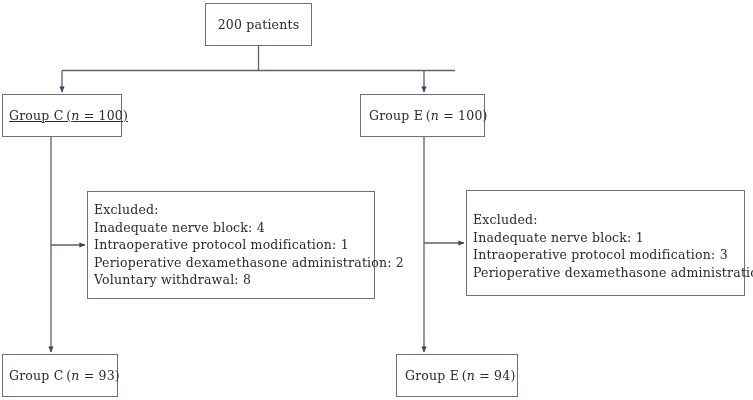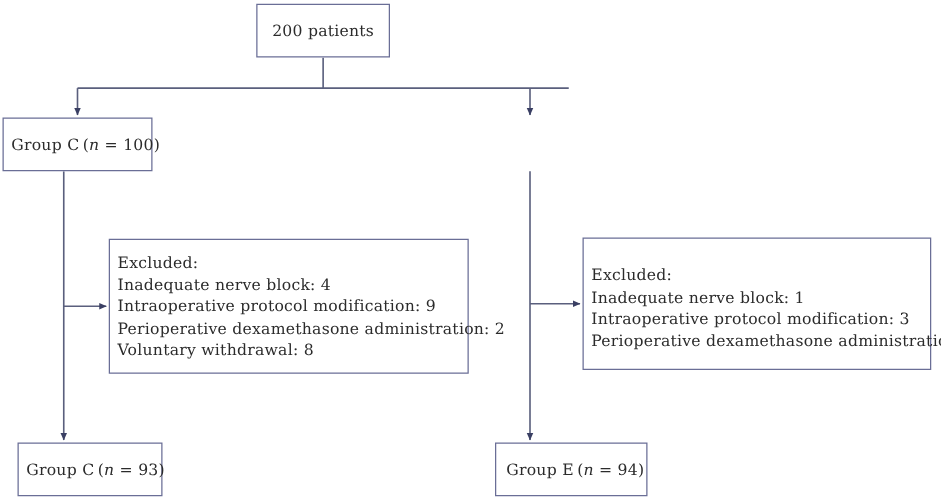--- a/index.html
+++ b/index.html
@@ -54,25 +54,25 @@
     white-space: nowrap;
     font-size: 12.5px;
     line-height: 17.5px;
   }
   .ital {
     font-style: italic;
   }
 
   
   #node-enrolled   { left: 205px; top: 3px;   width: 107px; height: 43px; }
-  #node-group-c    { left: 2px;   top: 94px;  width: 120px; height: 43px; }
+  #node-group-c    { left: 2px;   top: 94px;  width: 120px; height: 43px; text-decoration: underline; }
   #node-group-e    { left: 360px; top: 94px;  width: 125px; height: 43px; }
   #node-excluded-c { left: 87px;  top: 191px; width: 288px; height: 108px; }
   #node-excluded-e { left: 466px; top: 190px; width: 279px; height: 106px; }
-  #node-final-c    { left: 2px;   top: 354px; width: 116px; height: 43px; margin-left: 12px; }
+  #node-final-c    { left: 2px;   top: 354px; width: 116px; height: 43px; }
   #node-final-e    { left: 360px; top: 354px; width: 122px; height: 43px; margin-left: 36px; }
 </style>
 </head>
 <body>
 
 <div id="flowchart">
 
   <svg id="flow-svg" viewBox="0 0 753 400" xmlns="http://www.w3.org/2000/svg">
     <defs>
       <marker id="arrowhead" markerWidth="7" markerHeight="7" refX="5.6" refY="3" orient="auto" markerUnits="userSpaceOnUse">
@@ -100,26 +100,31 @@
   <div class="node centered" id="node-enrolled">
     <span class="label">200 patients</span>
   </div>
 
   <div class="node" id="node-group-c">
     <span class="label" style="padding-left:6px;">
       <span>Group C (</span><span class="ital">n</span><span> = 100)</span>
     </span>
   </div>
 
+  <div class="node" id="node-group-e">
+    <span class="label" style="padding-left:8px;">
+      <span>Group E (</span><span class="ital">n</span><span> = 100)</span>
+    </span>
+  </div>
 
   <div class="node list" id="node-excluded-c">
     <span class="lines">
       <span class="line">Excluded:</span>
       <span class="line">Inadequate nerve block: 4</span>
-      <span class="line">Intraoperative protocol modification: 9</span>
+      <span class="line">Intraoperative protocol modification: 1</span>
       <span class="line">Perioperative dexamethasone administration: 2</span>
       <span class="line">Voluntary withdrawal: 8</span>
     </span>
   </div>
 
   <div class="node list" id="node-excluded-e" style="padding-top:20px;">
     <span class="lines">
       <span class="line">Excluded:</span>
       <span class="line">Inadequate nerve block: 1</span>
       <span class="line">Intraoperative protocol modification: 3</span>

